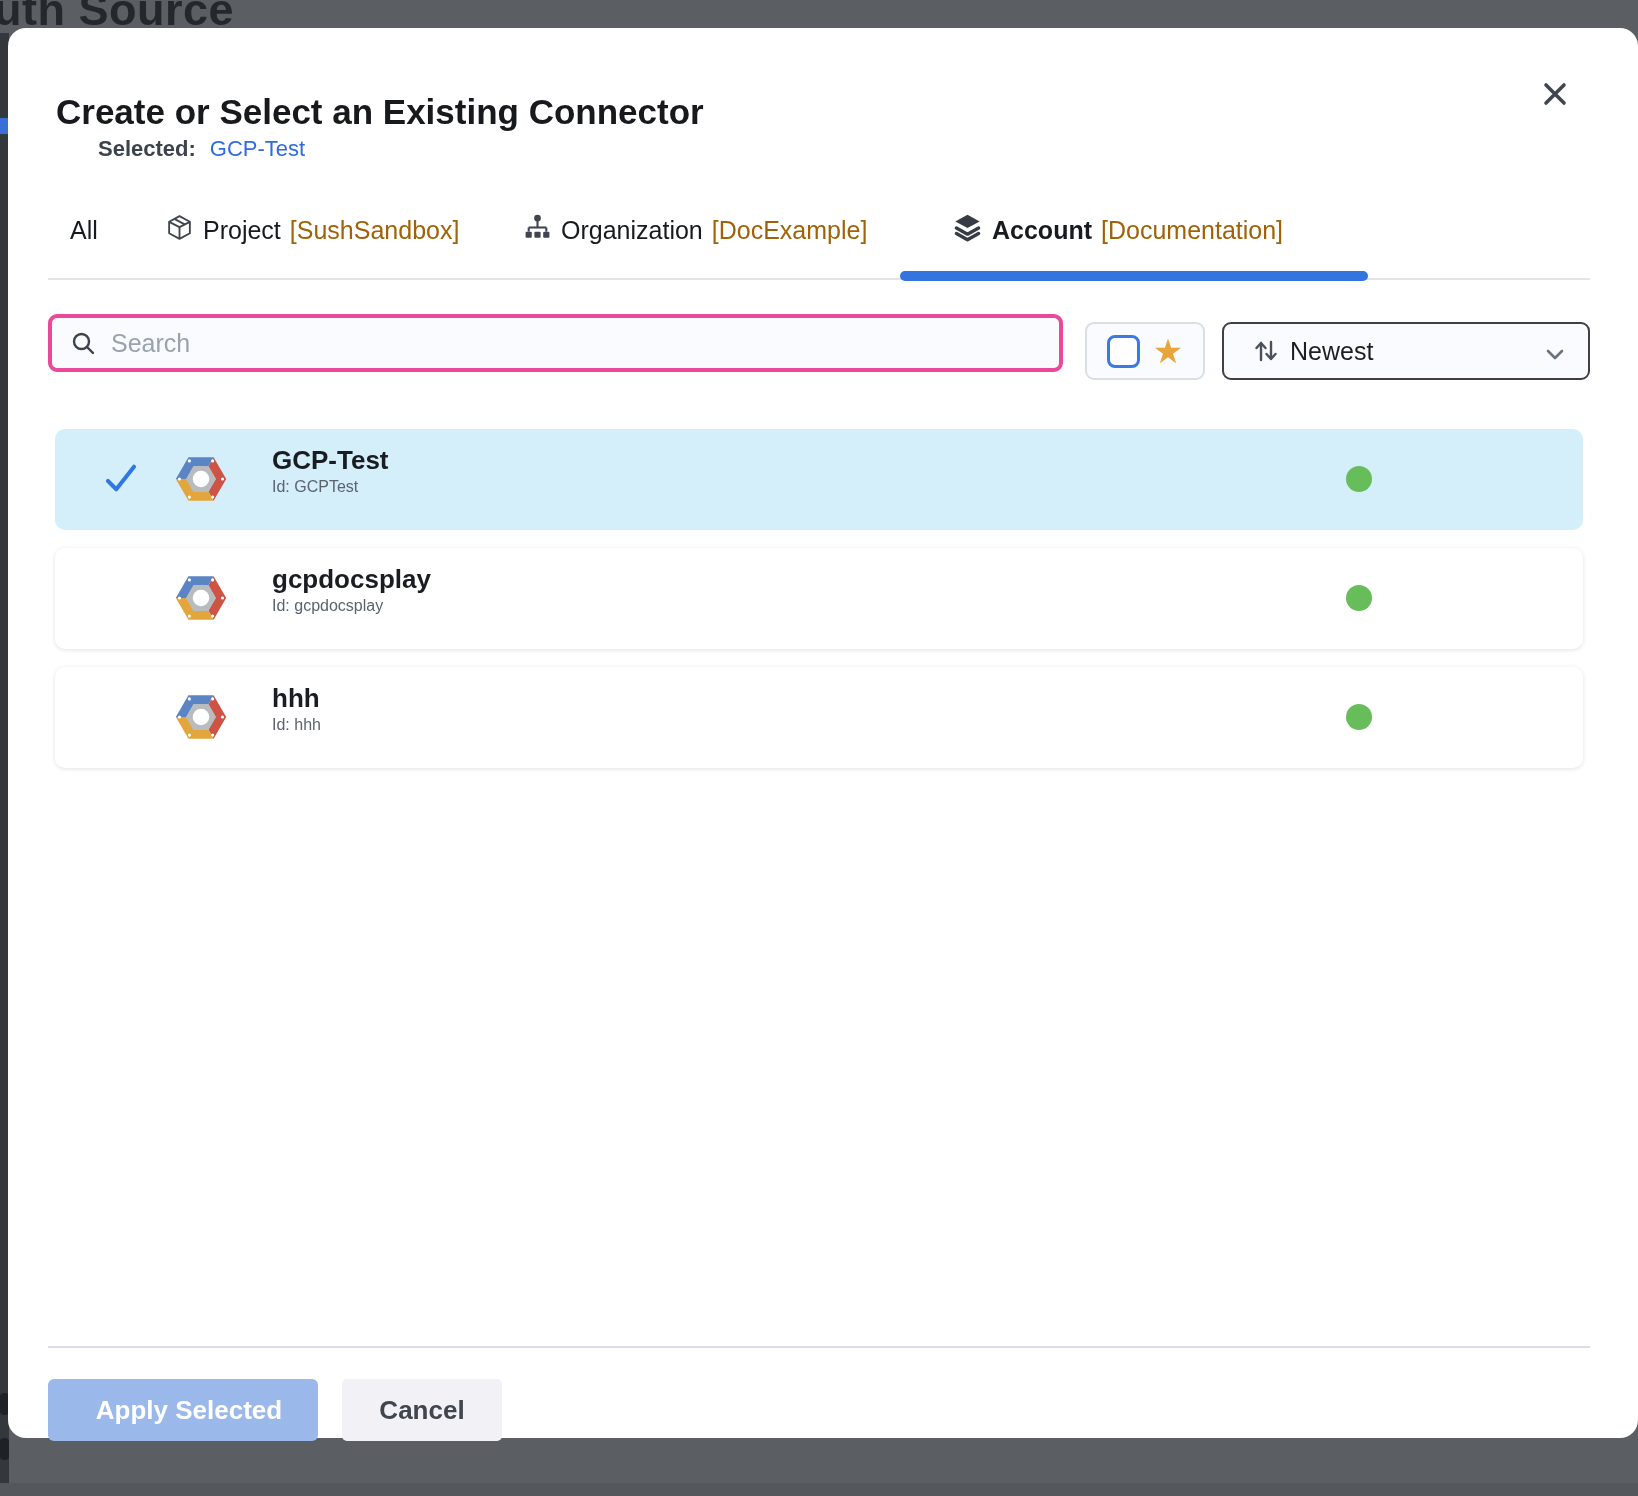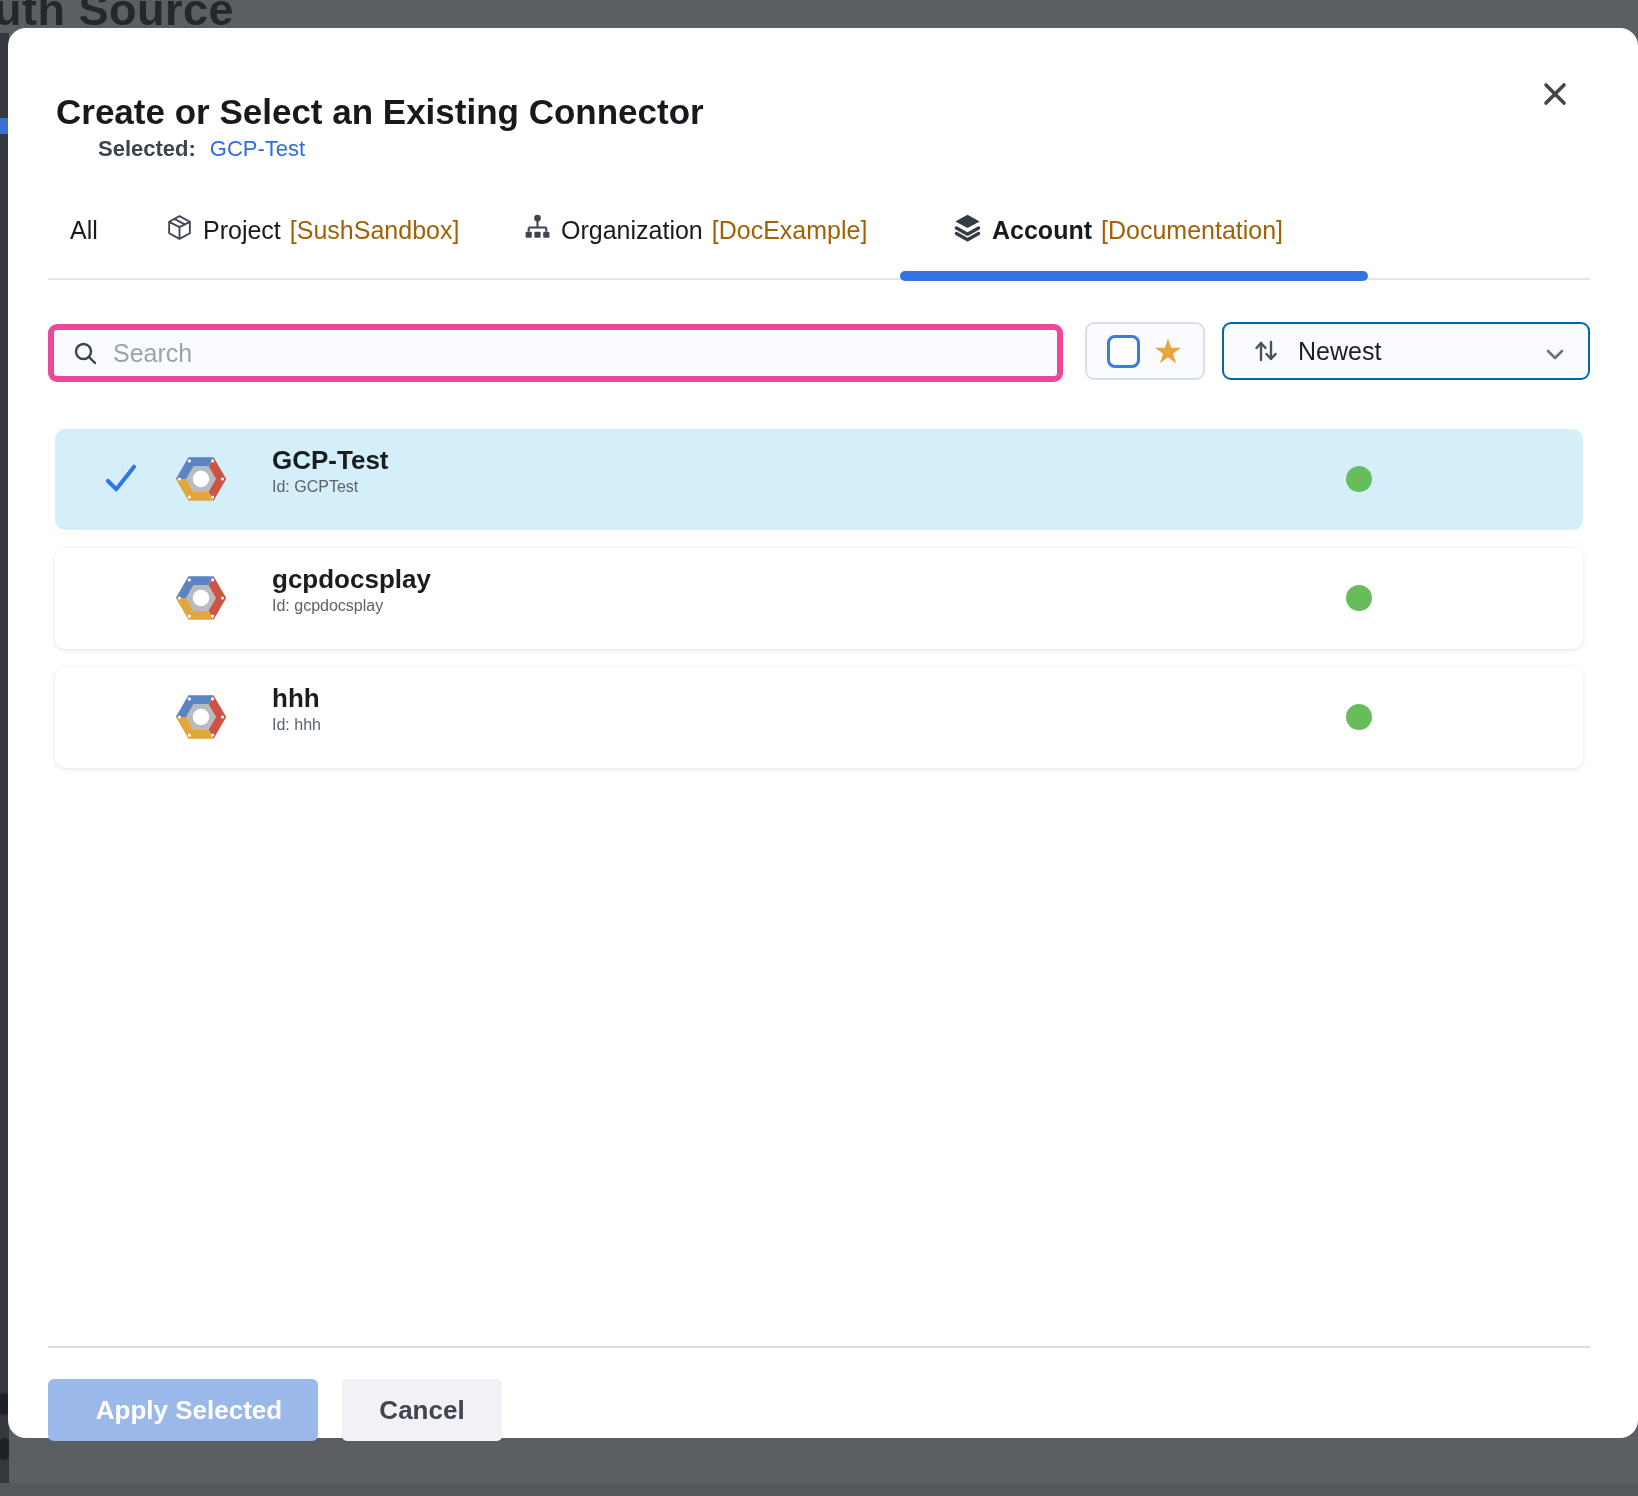--- a/index.html
+++ b/index.html
@@ -52,40 +52,40 @@
   .tab .lbl { font-weight:500;text-align:center; }
   #tab-all { left:62px; }
   #tab-project { left:157px; }
   #tab-organization { left:515px; }
   #tab-account { left:944px; }
   #tab-account .lbl { font-weight:600; }
   .active-bar { position:absolute; left:892px; top:243px; width:468px; height:10px; background:#3474e0; border-radius:6px; }
 
   
   .search-box {
-    position:absolute; left:40px; top:296px; width:1015px; height:58px;
-    border:6px solid #ec4899; border-radius:9px; background:#fafbfe;
+    position:absolute; left:40px; top:286px; width:1015px; height:58px;
+    border:4px solid #ec4899; border-radius:9px; background:#fafbfe;
     display:flex; align-items:center; padding-left:18px; gap:14px;
   }
   .search-box input {
     border:none; outline:none; background:transparent; flex:1;
     font-size:25px; color:#2a2f36; font-family:inherit; height:100%;
   }
   .search-box input::placeholder { color:#99a2ae; }
   .fav-box {
     position:absolute; left:1077px; top:294px; width:120px; height:58px;
     border:2px solid #dadee5; border-radius:9px; background:#fafbfe;
     display:flex; align-items:center; justify-content:center; gap:13px;
   }
   .fav-checkbox { width:33px; height:33px; background:#fff; border:3px solid #3b79e3; border-radius:8px; cursor:pointer; }
   .fav-star { color:#e7a53b; font-size:34px; line-height:1; cursor:pointer; }
   .sort-box {
     position:absolute; left:1214px; top:294px; width:368px; height:58px;
-    border:2px solid #0369a1; border-radius:9px; background:#fafbfe;
-    display:flex; align-items:center; padding-left:26px; gap:16px; cursor:pointer;
+    border:2px solid #404040; border-radius:9px; background:#fafbfe;
+    display:flex; align-items:center; padding-left:26px; gap:8px; cursor:pointer;
   }
   .sort-label { font-size:25px; color:#1b1f24; font-weight:500; }
   .sort-chevron { position:absolute; right:20px; top:17px; }
 
   
   .connector-row {
     position:absolute; left:47px; width:1528px; height:101px;
     background:#ffffff; border-radius:10px;
     box-shadow:0 1px 4px rgba(40,50,70,.14);
     cursor:pointer;

